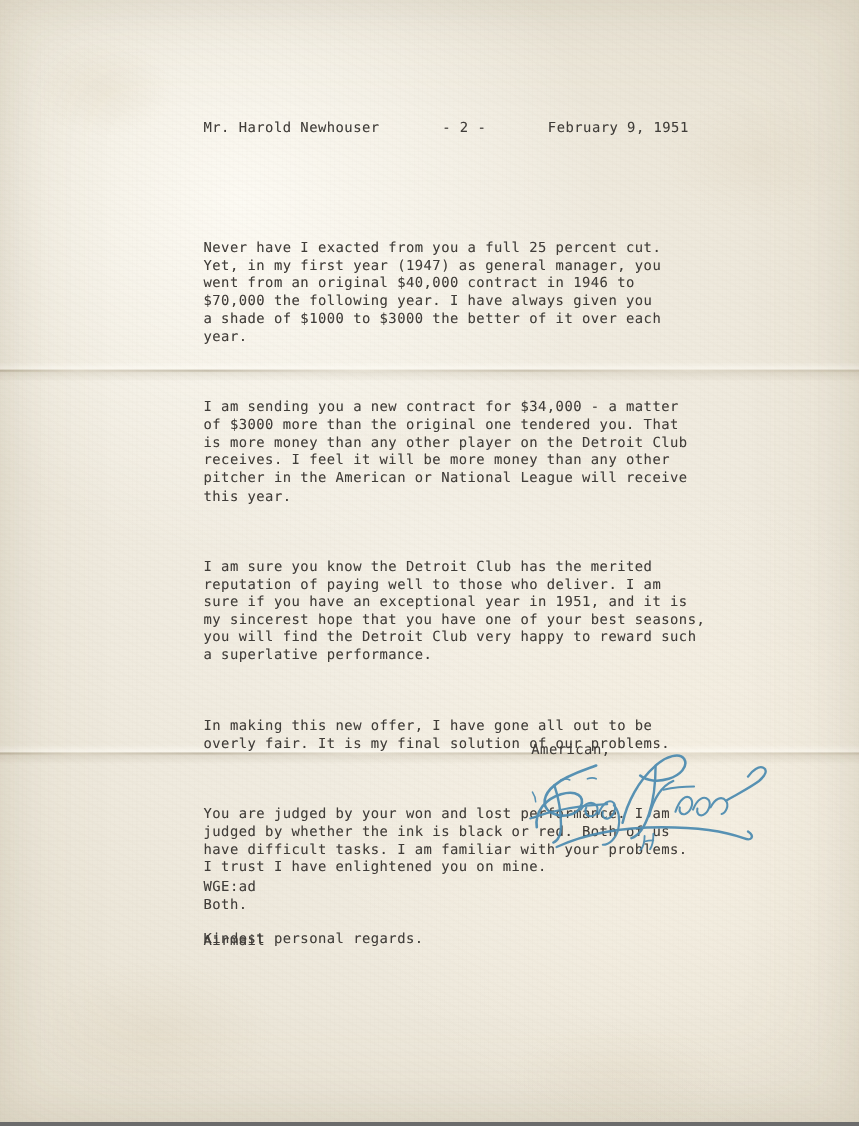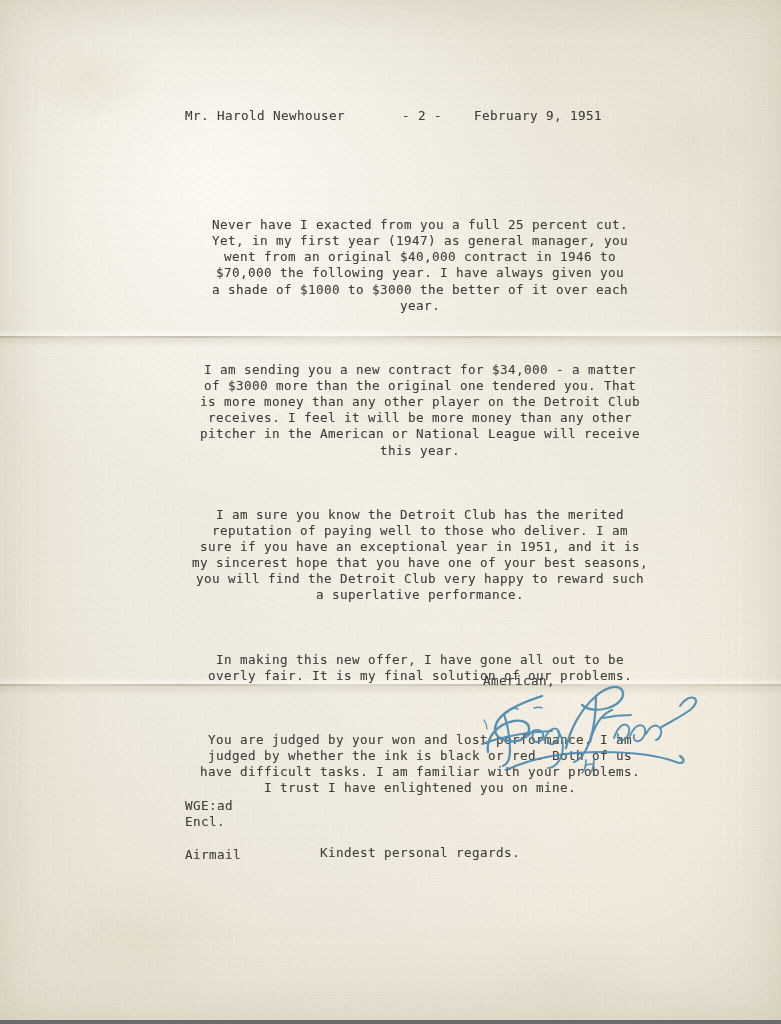--- a/index.html
+++ b/index.html
@@ -108,29 +108,29 @@
 
   .hdr {
     position: absolute;
     left: 185px;
     top: 108px;
     display: flex;
     align-items: baseline;
   }
   .hdr .hdr-name { }
   .hdr .hdr-page { margin-left: 57px; }
-  .hdr .hdr-date { margin-left: 32px; }
+  .hdr .hdr-date { margin-left: 56px; }
 
   .body-block {
     position: absolute;
     left: 185px;
     top: 185px;
     width: 470px;
   }
-  .para { margin: 0 0 16.1px 0; white-space: pre-line; text-align: center; }
+  .para { margin: 0 0 16.1px 0; white-space: pre-line; }
   .para:last-child { margin-bottom: 0; }
 
   .closing {
     position: absolute;
     left: 483px;
     top: 673px;
   }
 
   
   .signature {
@@ -208,21 +208,21 @@
       <p class="para">You are judged by your won and lost performance.  I am
 judged by whether the ink is black or red.  Both of us
 have difficult tasks.  I am familiar with your problems.
 I trust I have enlightened you on mine.</p>
       <p class="para">Kindest personal regards.</p>
     </div>
 
     <div class="closing">American,</div>
 
     <div class="notations">WGE:ad
-Encl.</div>
+Both.</div>
     <div class="airmail">Airmail</div>
 
   </div>
 
   <div class="signature">
     <svg width="240" height="96" viewBox="0 0 240 96" fill="none" xmlns="http://www.w3.org/2000/svg" aria-hidden="true">
       <g stroke="#4a8ab0" fill="none" stroke-linecap="round" stroke-linejoin="round" opacity="0.92">
 
         <path d="M18 74 C16 60, 26 48, 40 44 C54 40, 62 46, 58 55
                  C54 64, 40 66, 30 60 C22 55, 24 44, 34 36

